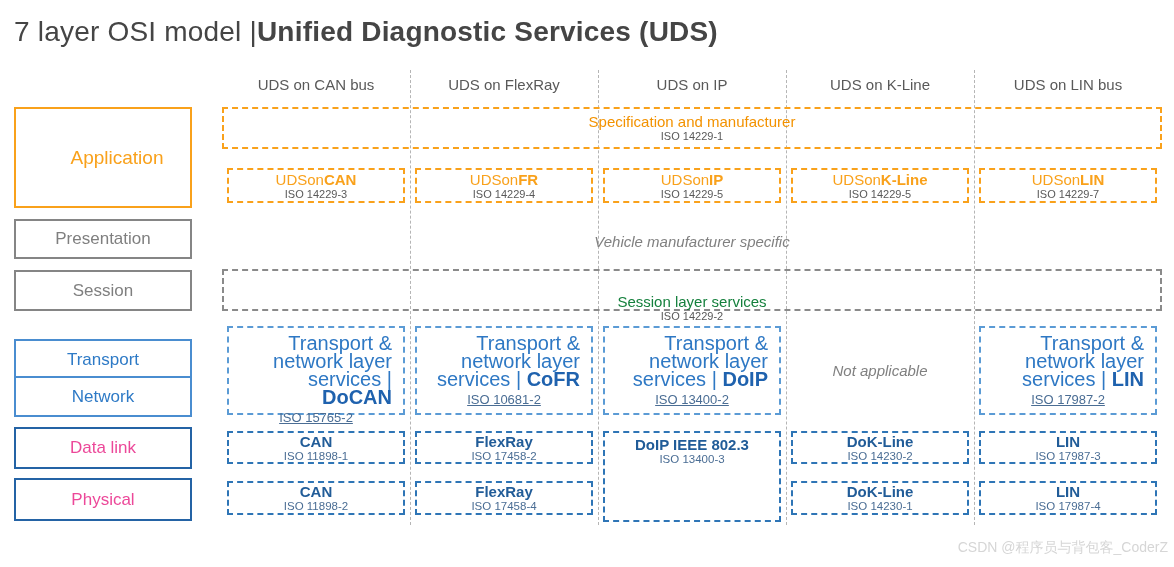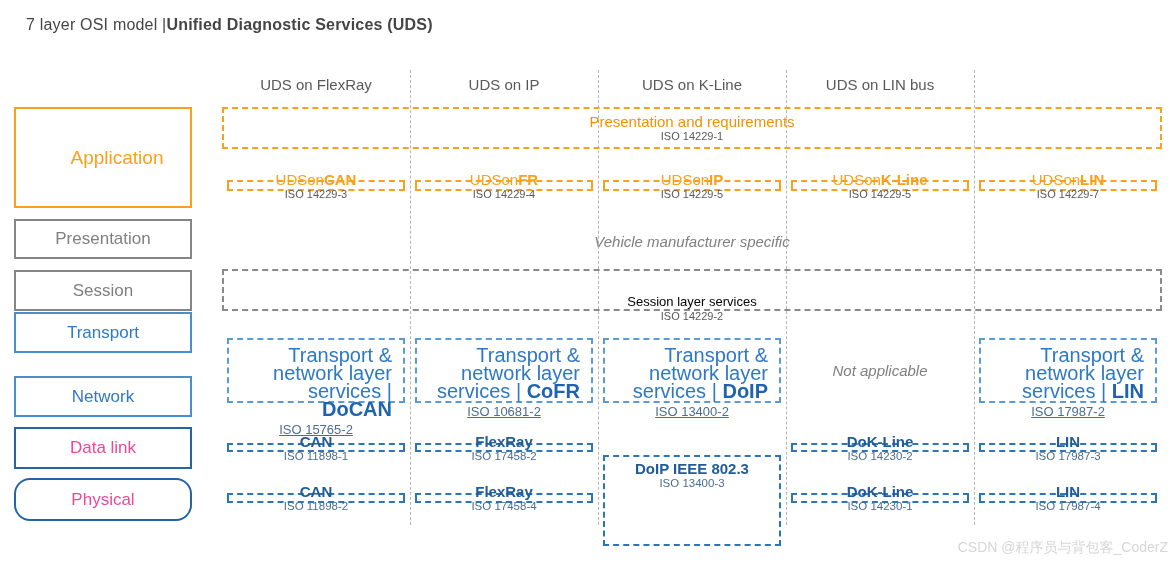--- a/index.html
+++ b/index.html
@@ -1,20 +1,20 @@
 <!DOCTYPE html>
 <html><head>
 <meta charset="utf-8">
 <style>
   html,body{margin:0;padding:0;background:#fff;}
   #page{position:relative;width:1174px;height:567px;background:#ffffff;overflow:hidden;
         font-family:"Liberation Sans",sans-serif;}
 
   
-  .title{position:absolute;left:26px;top:16px;font-size:16px;color:#454545;letter-spacing:.2px;}
+  .title{position:absolute;left:14px;top:16px;font-size:28px;color:#454545;letter-spacing:.2px;}
   .title .bold{font-weight:700;}
 
   
   .layer{position:absolute;left:14px;width:178px;box-sizing:border-box;border:2px solid;
          display:flex;align-items:center;justify-content:center;font-size:17px;background:#fff;z-index:3;}
   .layer.orange{border-color:#F9A11B;color:#F9A11B;font-size:19px;padding-left:28px;}
   .layer.gray{border-color:#858585;color:#7F7F7F;}
   .layer.lblue{border-color:#4A8DD0;color:#2E7AC6;}
   .layer.dblue{border-color:#2463A5;color:#ec4899;}
 
@@ -24,41 +24,41 @@
   .row{position:absolute;left:0;width:940px;display:flex;}
   .slot{width:188px;display:flex;align-items:stretch;justify-content:center;position:relative;}
 
   .hdr{justify-content:center;align-items:center;display:flex;font-size:15px;color:#595959;}
 
   .fullbox{box-sizing:border-box;width:940px;display:flex;flex-direction:column;
            align-items:center;justify-content:center;background:transparent;z-index:1;}
   .spec{border:2px dashed #F9A11B;}
   .sess{border:2px dashed #8a8a8a;}
   .spec .t{color:#F39200;font-size:15px;line-height:17px;}
-  .sess .t{color:#000000;font-size:13px;line-height:17px;margin-top:35px;}
+  .sess .t{color:#15803d;font-size:15px;line-height:17px;margin-top:35px;}
   .isotxt{color:#595959;font-size:11px;line-height:13px;}
 
-  .cellbox{box-sizing:border-box;width:178px;margin:16px 5px;background:#fff;display:flex;
+  .cellbox{box-sizing:border-box;width:178px;margin:4px 5px;background:#fff;display:flex;
            flex-direction:column;align-items:center;justify-content:center;z-index:1;}
   .obox{border:2px dashed #F9A11B;}
   .obox .t{color:#F9A11B;font-size:15px;line-height:17px;}
   .obox .t b{font-weight:700;}
 
   .italic-note{display:flex;align-items:center;justify-content:center;width:100%;
                font-style:italic;color:#808080;font-size:15px;}
 
   .tbox{border:2px dashed #5B9BD5;padding:6px 4px;justify-content:flex-start;}
   .tbox .t-text{max-width:152px;text-align:right;color:#2E78C4;font-size:20px;line-height:18px;}
   .tbox .t-text b{font-weight:700;color:#1F62AE;}
   .tbox .iso-b{margin-top:auto;padding-top:4px;color:#4a6d94;font-size:13px;text-decoration:underline;}
 
   .dbox{border:2px dashed #2E75B6;}
   .dbox .t{color:#215C98;font-weight:700;font-size:15px;line-height:17px;}
   .dbox .iso-b{color:#4a6d94;font-size:11.5px;line-height:13px;}
-  .tallbox{position:absolute;top:12px;height:91px;justify-content:flex-start;padding-top:3px;}
+  .tallbox{position:absolute;top:0;height:91px;justify-content:flex-start;padding-top:3px;}
 
   .watermark{position:absolute;right:6px;bottom:10px;color:#d6d6d6;font-size:14px;}
 </style>
 </head>
 <body>
 
 <div id="page">
 
   <div class="title">
     <span>7 layer OSI model |</span><span class="bold">Unified Diagnostic Services (UDS)</span>
@@ -66,50 +66,51 @@
 
   <div class="layer orange" style="top:107px;height:101px;">
       <span>Application</span>
     </div>
   <div class="layer gray" style="top:219px;height:40px;">
       <span>Presentation</span>
     </div>
   <div class="layer gray" style="top:270px;height:41px;">
       <span>Session</span>
     </div>
-  <div class="layer lblue" style="top:312px;height:41px;">
+  <div class="layer lblue" style="top:339px;height:41px;">
       <span>Transport</span>
     </div>
   <div class="layer lblue" style="top:376px;height:41px;">
       <span>Network</span>
     </div>
   <div class="layer dblue" style="top:427px;height:42px;">
       <span>Data link</span>
     </div>
-  <div class="layer dblue" style="top:478px;height:43px;border-radius:16px;">
+  <div class="layer dblue" style="top:478px;height:43px;">
       <span>Physical</span>
     </div>
 
   <div id="table">
 
     <div class="vsep" style="left:188px;"></div>
     <div class="vsep" style="left:376px;"></div>
     <div class="vsep" style="left:564px;"></div>
     <div class="vsep" style="left:752px;"></div>
 
     <div class="row" style="top:72px;height:24px;">
+      <div class="slot hdr">UDS on CAN bus</div>
       <div class="slot hdr">UDS on FlexRay</div>
       <div class="slot hdr">UDS on IP</div>
       <div class="slot hdr">UDS on K-Line</div>
       <div class="slot hdr">UDS on LIN bus</div>
     </div>
 
     <div class="row" style="top:107px;height:42px;">
       <div class="fullbox spec">
-        <div class="t">Presentation and requirements</div>
+        <div class="t">Specification and manufacturer</div>
         <div class="isotxt">ISO 14229-1</div>
       </div>
     </div>
 
     <div class="row" style="top:164px;height:43px;">
       <div class="slot">
           <div class="cellbox obox">
         <div class="t"><span>UDSon</span><b>CAN</b></div>
         <div class="isotxt">ISO 14229-3</div>
       </div>

